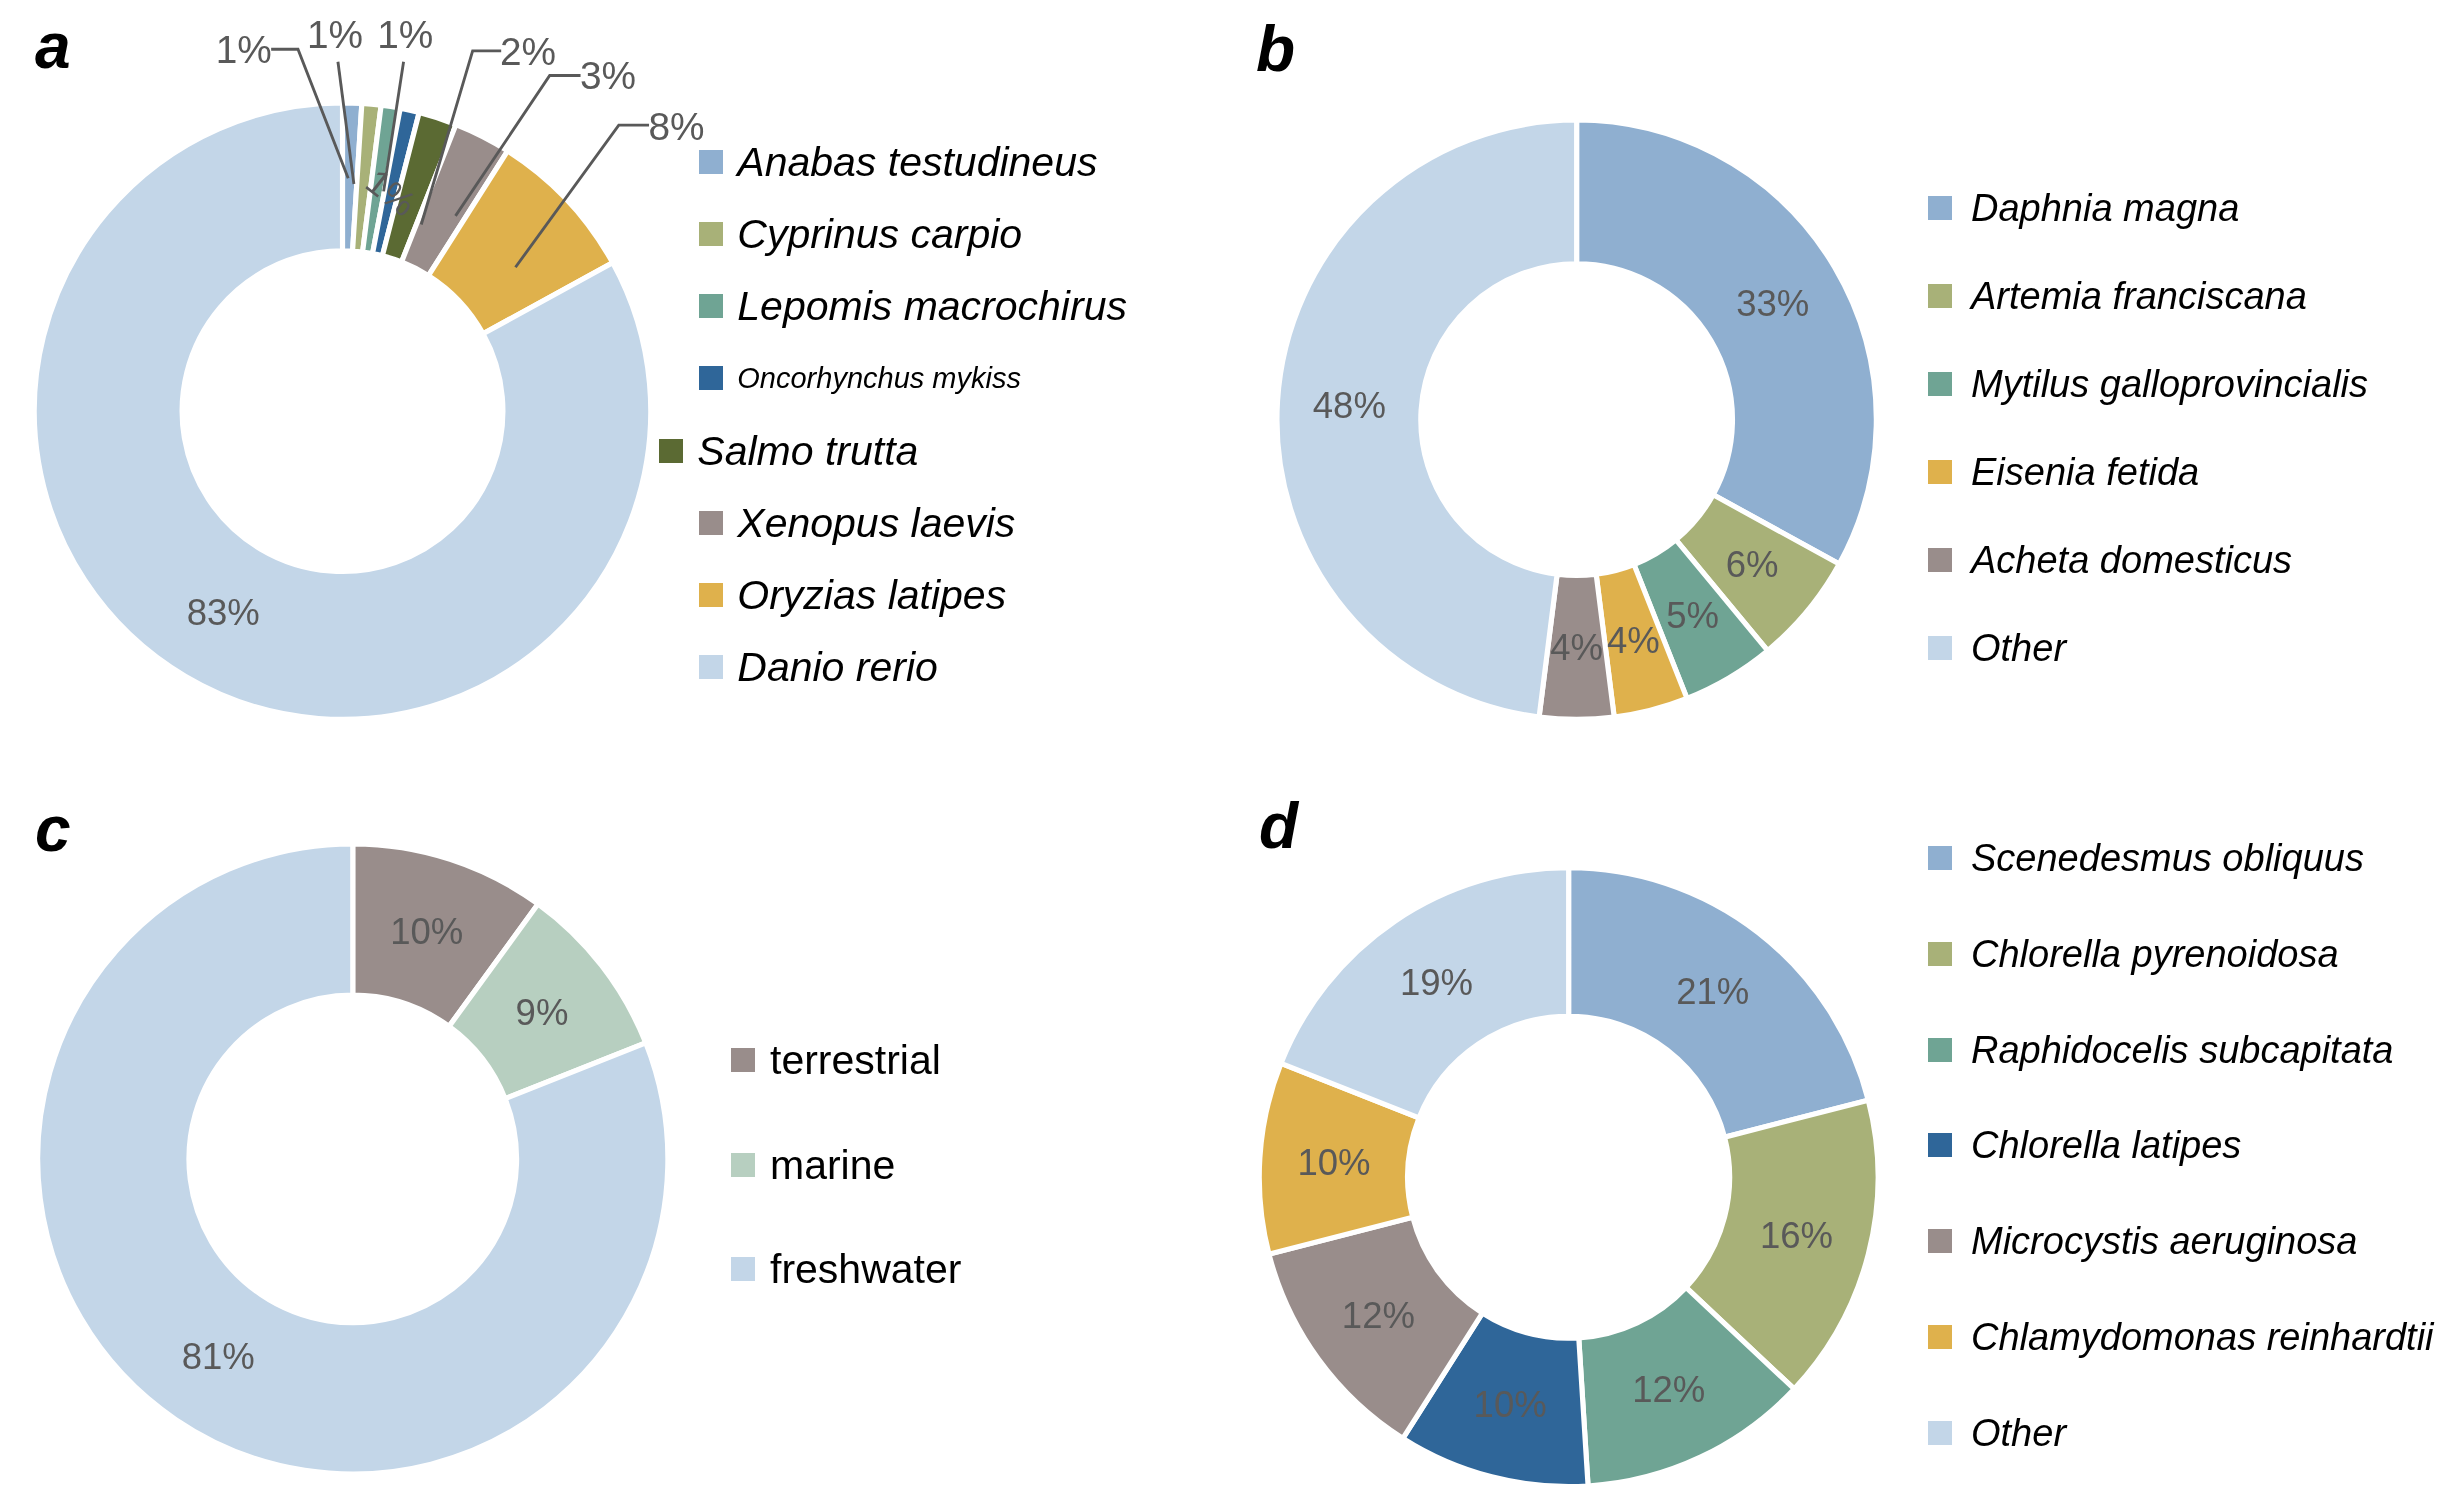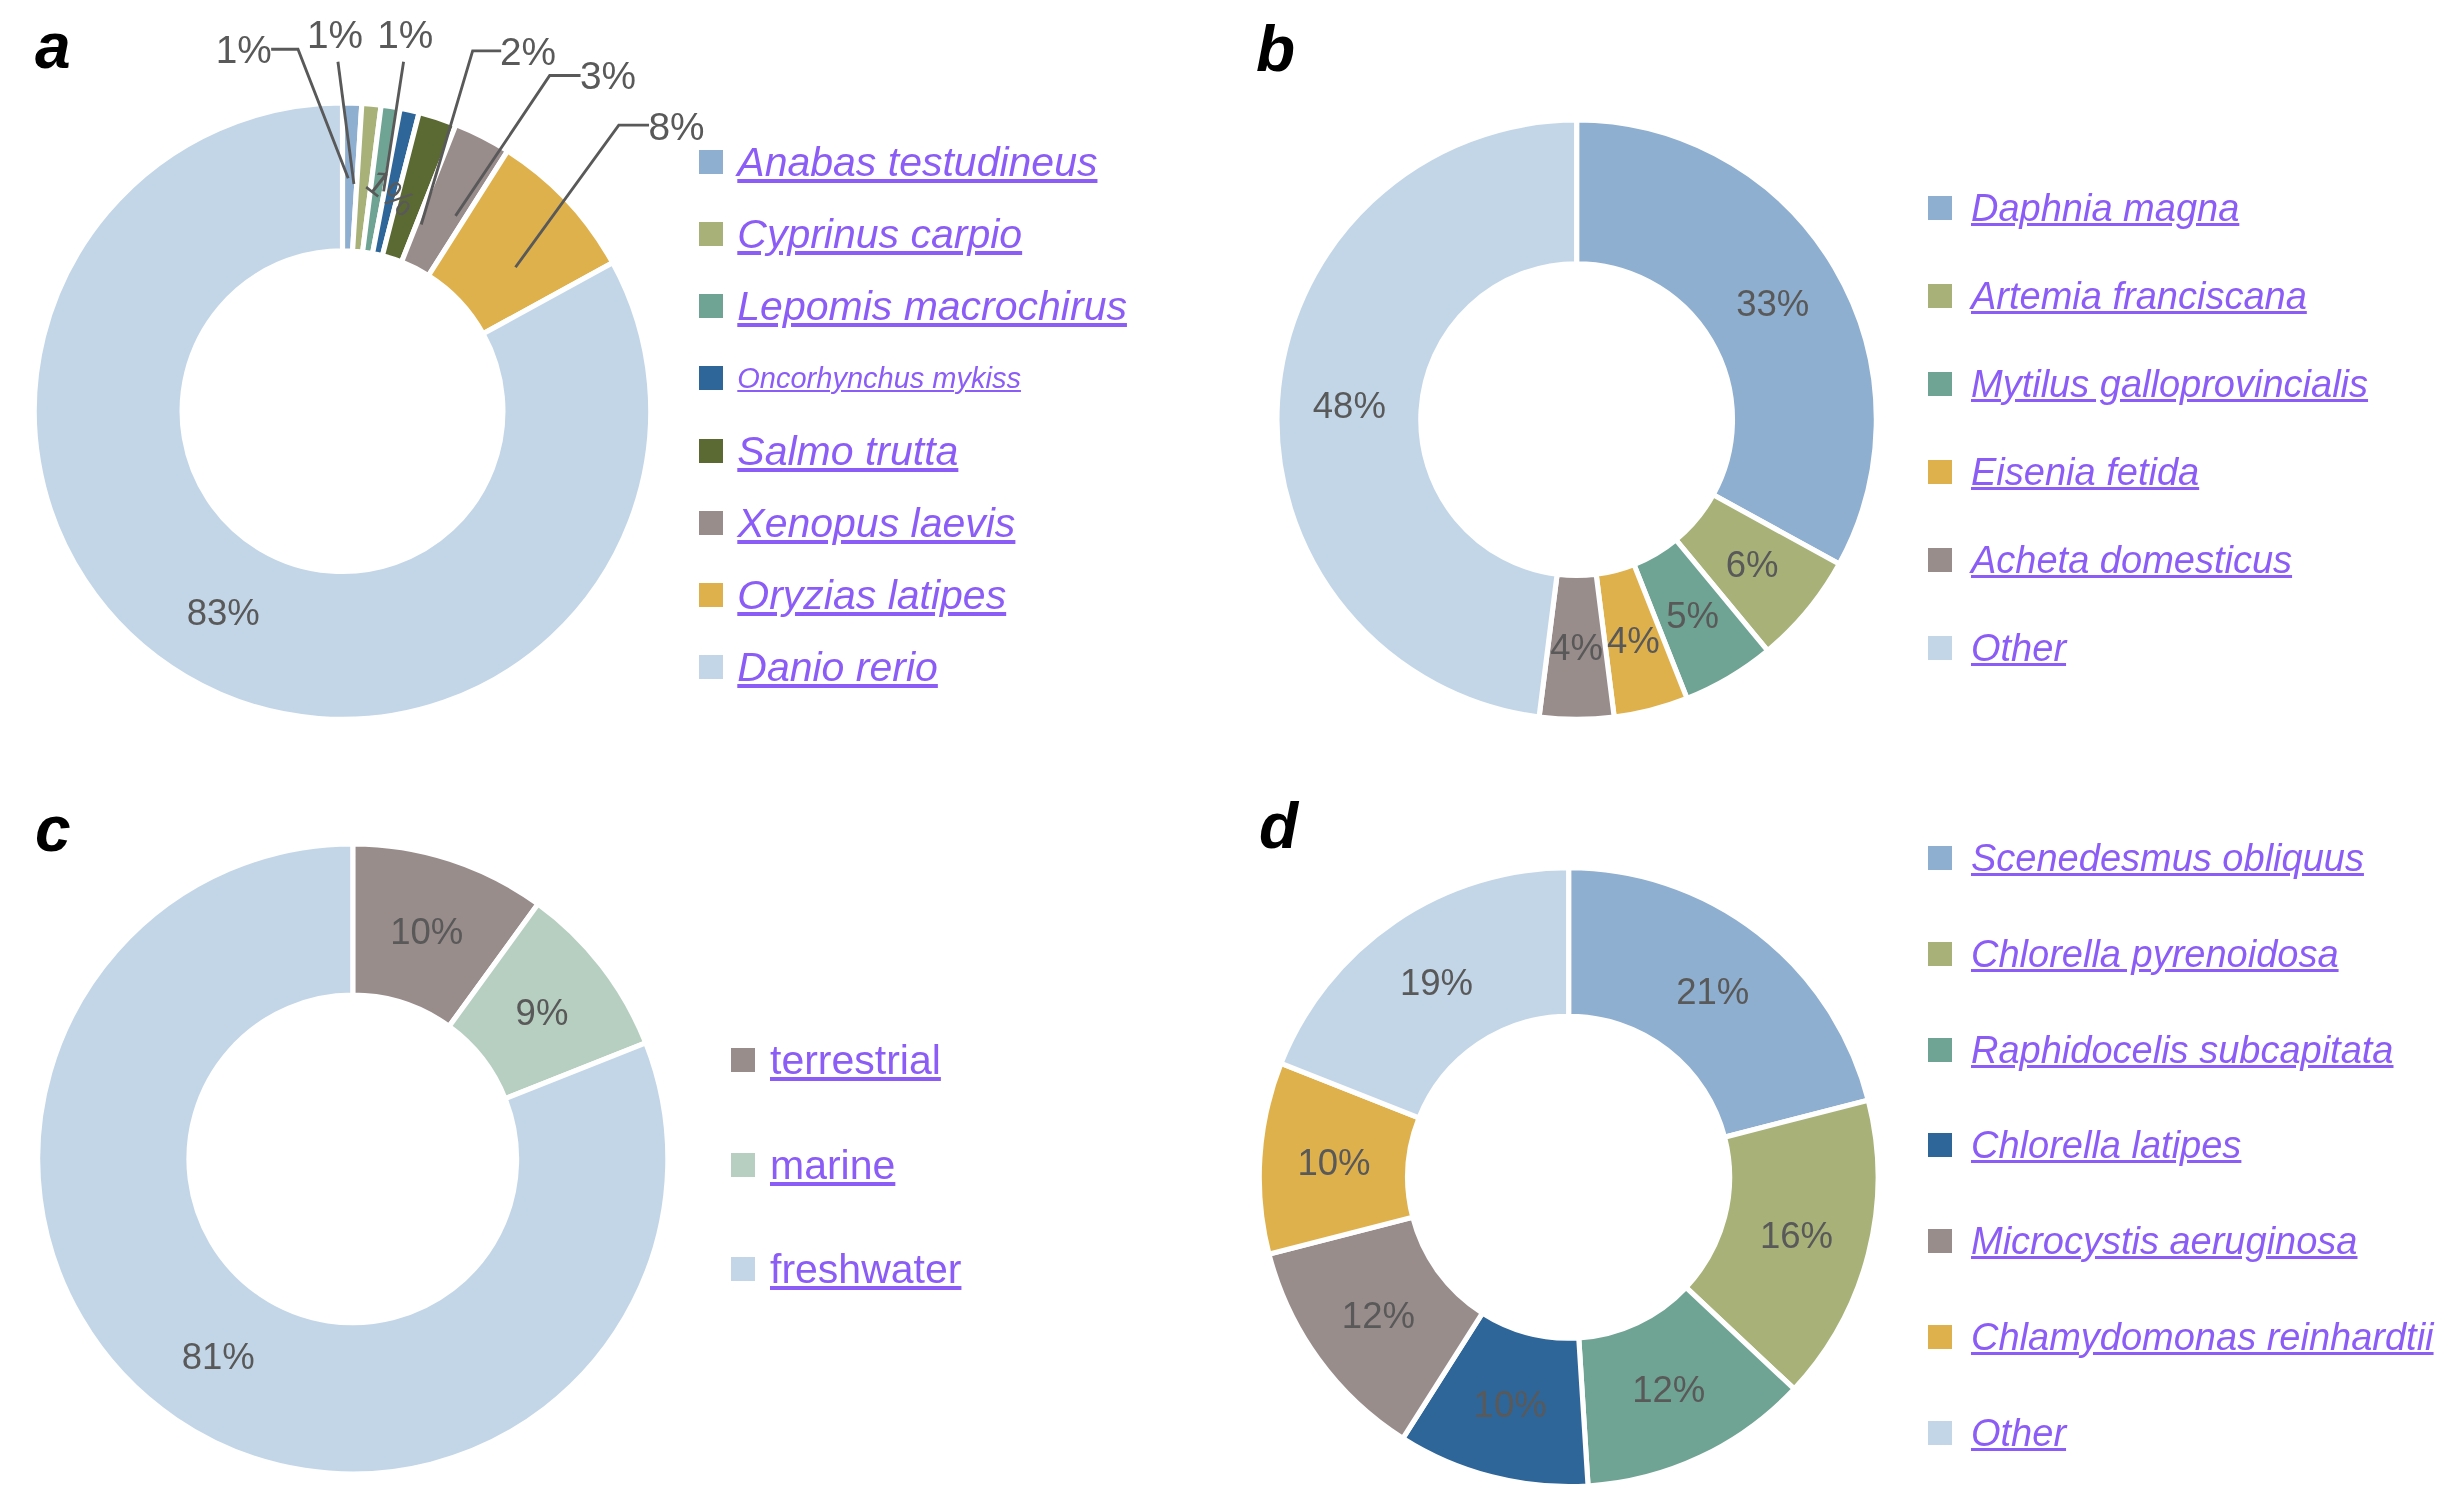--- a/index.html
+++ b/index.html
@@ -39,22 +39,21 @@
     display: flex;
     align-items: center;
     white-space: nowrap;
   }
   .legend-swatch {
     flex: 0 0 auto;
     width: 24px;
     height: 24px;
   }
   .legend-label {
-    color: #8b5cf6;
-    text-decoration: underline;
+    color: #000000;
   }
   .legend-label.italic { font-style: italic; }
   svg text {
     font-family: "Liberation Sans", sans-serif;
   }
 </style>
 </head>
 <body>
 
 <div class="canvas">
@@ -130,21 +129,21 @@
         <span class="legend-label italic" style="font-size: 41px;">Cyprinus carpio</span>
       </div>
       <div class="legend-item" style="left: 699px; top: 283px; height: 46px;">
         <span class="legend-swatch" style="background: rgb(111, 164, 148); margin-right: 14.3px;"></span>
         <span class="legend-label italic" style="font-size: 41px;">Lepomis macrochirus</span>
       </div>
       <div class="legend-item" style="left: 699px; top: 355px; height: 46px;">
         <span class="legend-swatch" style="background: rgb(47, 102, 153); margin-right: 14.3px;"></span>
         <span class="legend-label italic" style="font-size: 29px;">Oncorhynchus mykiss</span>
       </div>
-      <div class="legend-item" style="left: 699px; top: 428px; height: 46px; justify-content: space-between;">
+      <div class="legend-item" style="left: 659px; top: 428px; height: 46px; justify-content: space-between;">
         <span class="legend-swatch" style="background: rgb(91, 106, 51); margin-right: 14.3px;"></span>
         <span class="legend-label italic" style="font-size: 41px;">Salmo trutta</span>
       </div>
       <div class="legend-item" style="left: 699px; top: 500px; height: 46px;">
         <span class="legend-swatch" style="background: rgb(153, 141, 139); margin-right: 14.3px;"></span>
         <span class="legend-label italic" style="font-size: 41px;">Xenopus laevis</span>
       </div>
       <div class="legend-item" style="left: 699px; top: 572px; height: 46px;">
         <span class="legend-swatch" style="background: rgb(223, 177, 76); margin-right: 14.3px;"></span>
         <span class="legend-label italic" style="font-size: 41px;">Oryzias latipes</span>

